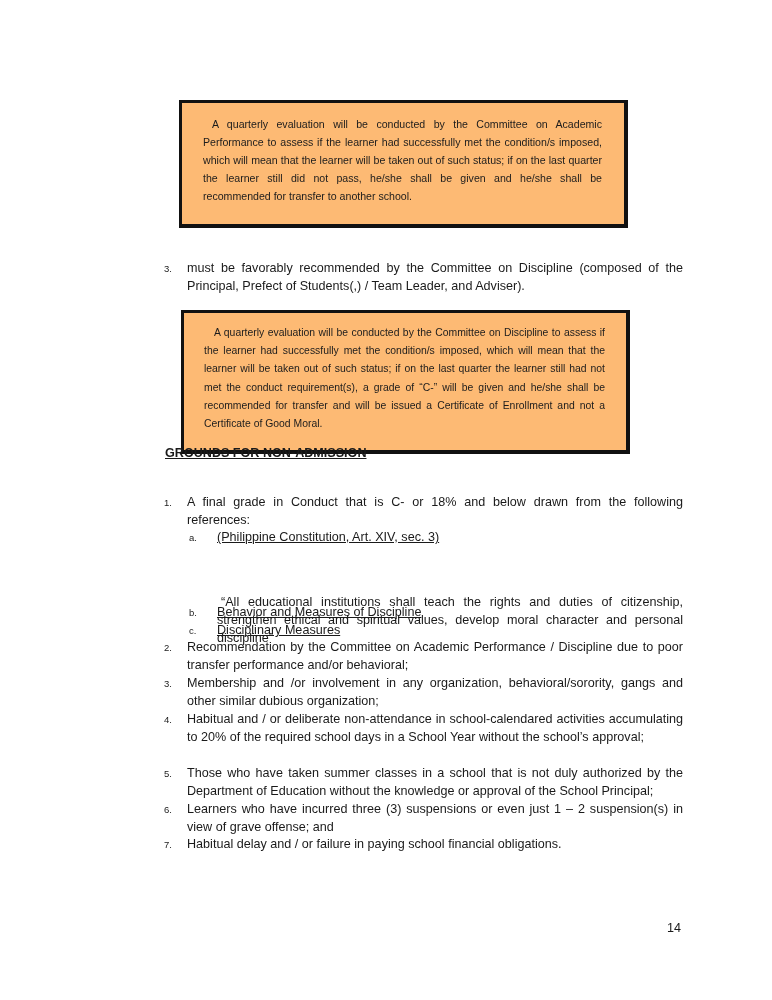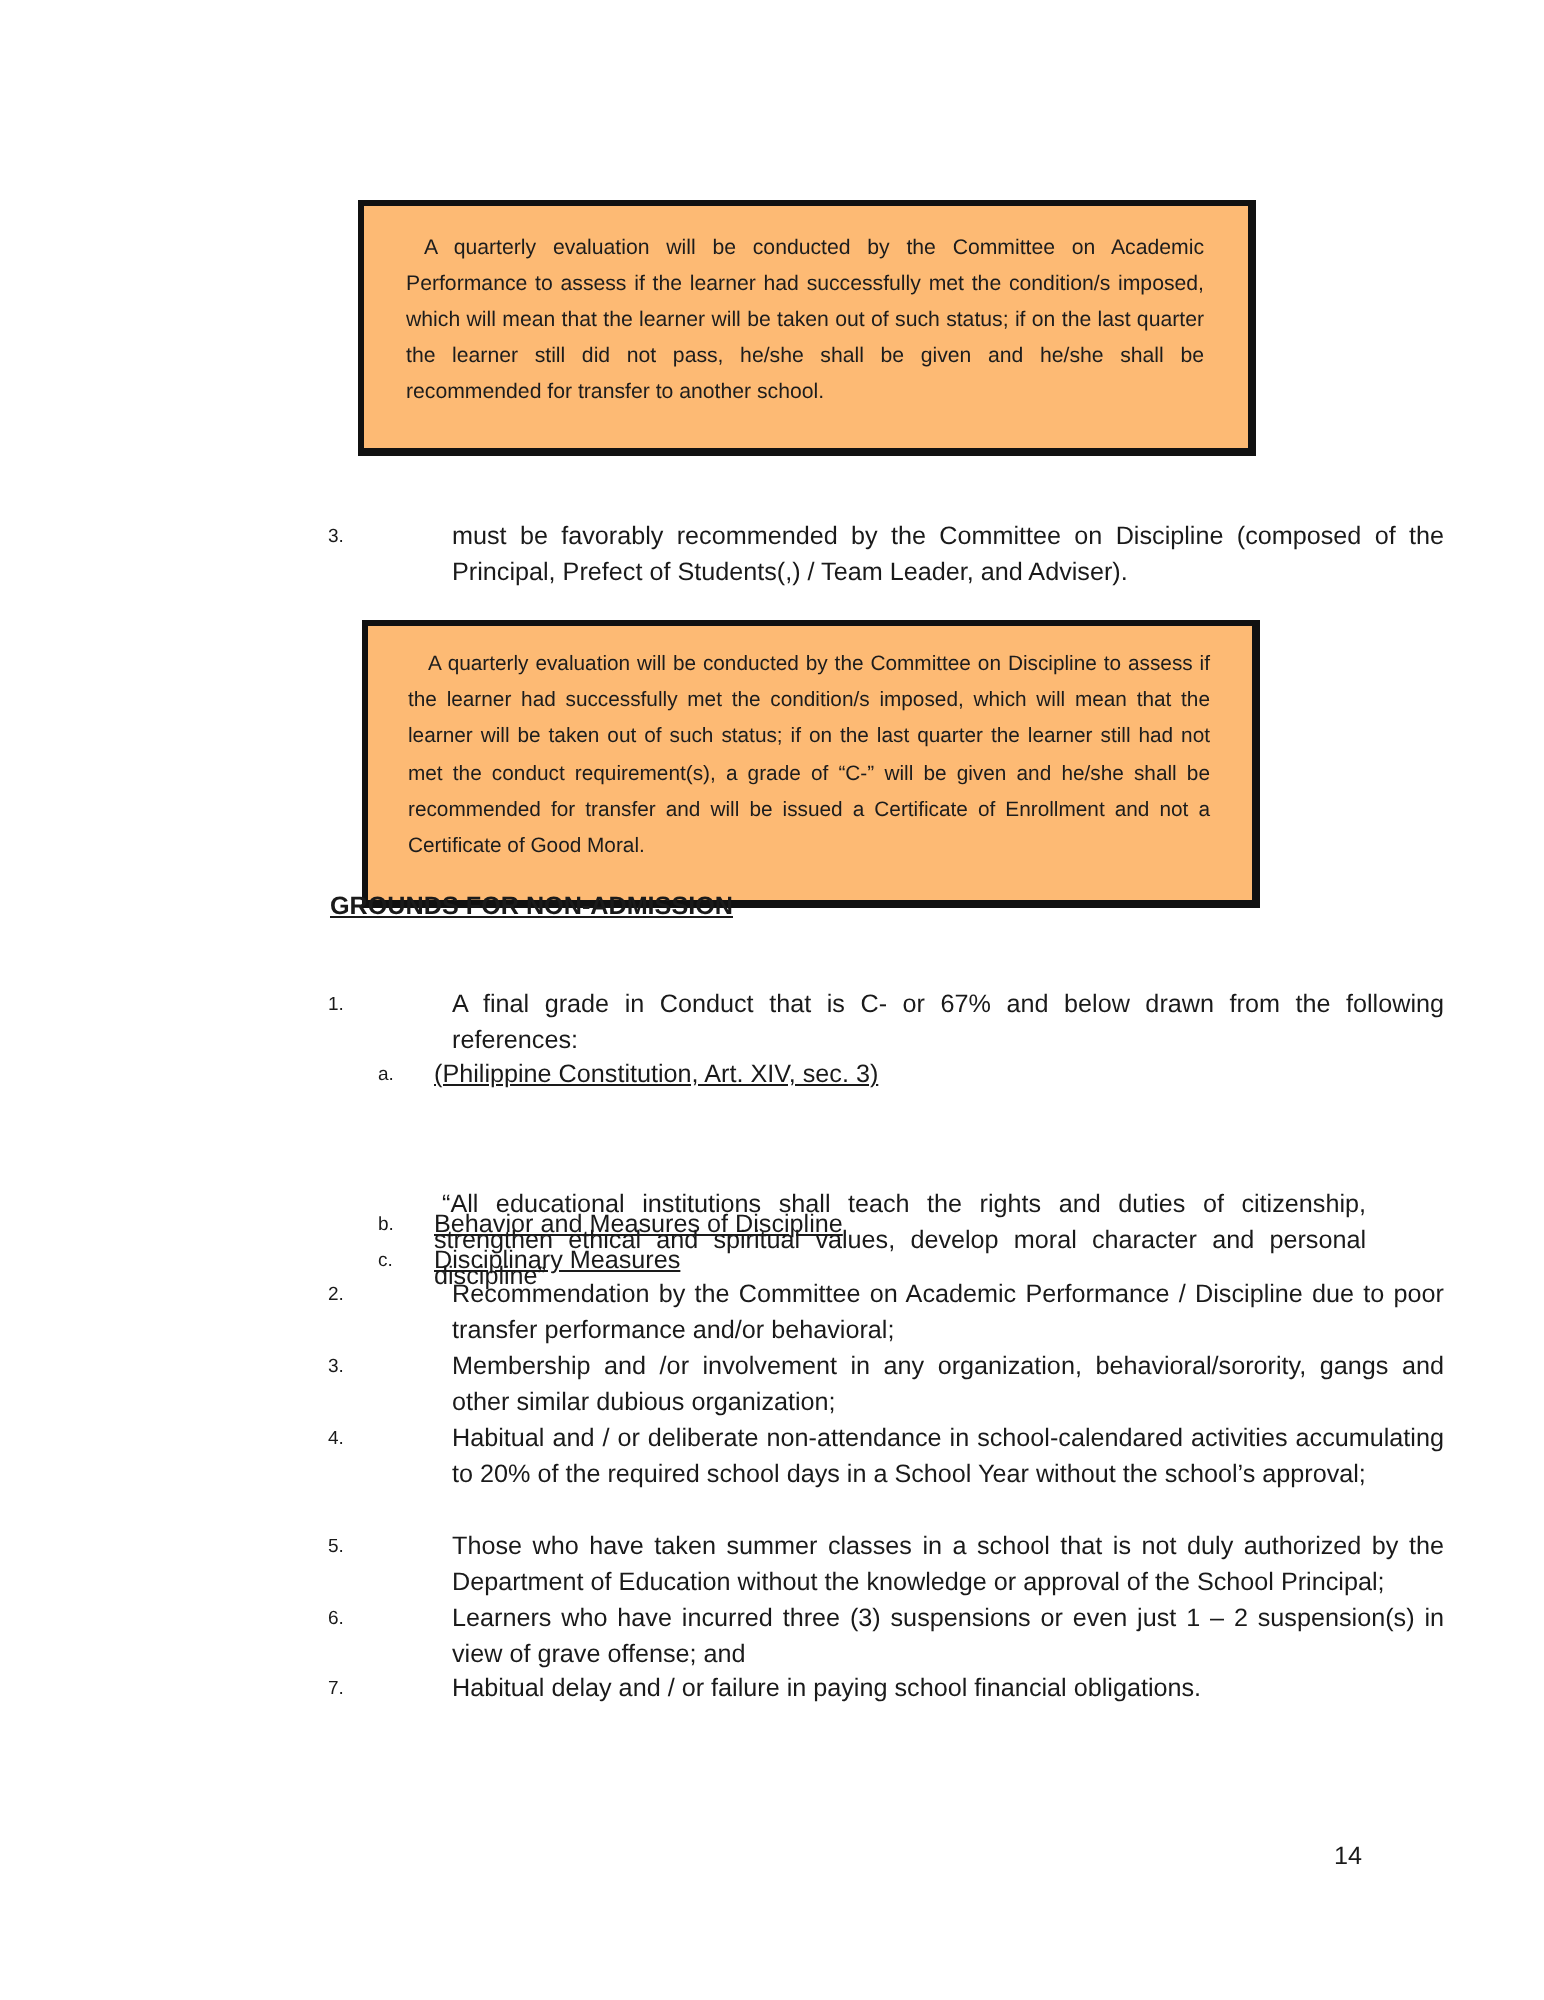--- a/index.html
+++ b/index.html
@@ -19,21 +19,21 @@
     text-indent: 9px;
   }
   #box1 { left: 179px; top: 100px; width: 449px; height: 128px; padding: 12px 22px 0 21px; }
   #box2 { left: 181px; top: 310px; width: 449px; height: 144px; padding: 11px 21px 0 20px; }
   #box2 p { font-size: 10.4px; line-height: 18.2px; text-indent: 10px; }
 
   .item {
     position: absolute; font-size: 12.6px; line-height: 18px; color: #1a1a1a;
   }
   .num { position: absolute; left: 0; top: 1px; font-size: 9.5px; }
-  .txt { position: absolute; left: 23px; text-align: justify; text-align-last: left; margin-left: 39px; }
+  .txt { position: absolute; left: 23px; text-align: justify; text-align-last: left; }
 
   #item3top { left: 164px; top: 259px; width: 520px; }
   #item3top .txt { width: 496px; }
 
   #heading {
     position: absolute; left: 165px; top: 446px; font-size: 12.6px; font-weight: bold;
     text-decoration: underline; color: #1a1a1a;
   }
 
   .g-item { left: 164px; width: 520px; }
@@ -63,21 +63,21 @@
 </div>
 
 <div id="box2" class="box">
   <p>A quarterly evaluation will be conducted by the Committee on Discipline to assess if the learner had successfully met the condition/s imposed, which will mean that the learner will be taken out of such status; if on the last quarter the learner still had not met the conduct requirement(s), a grade of “C-” will be given and he/she shall be recommended for transfer and will be issued a Certificate of Enrollment and not a Certificate of Good Moral.</p>
 </div>
 
 <div id="heading">GROUNDS FOR NON-ADMISSION</div>
 
 <div class="item g-item" style="top:493px;">
   <span class="num">1.</span>
-  <span class="txt">A final grade in Conduct that is C- or 67% and below drawn from the following references:</span>
+  <span class="txt">A final grade in Conduct that is C- or 18% and below drawn from the following references:</span>
 </div>
 
 <div class="sub" style="top:528px;">
   <span class="snum">a.</span>
   <span class="stxt">(Philippine Constitution, Art. XIV, sec. 3)</span>
 </div>
 
 <div id="quote">“All educational institutions shall teach the rights and duties of citizenship, strengthen ethical and spiritual values, develop moral character and personal discipline”</div>
 
 <div class="sub" style="top:603px;">

